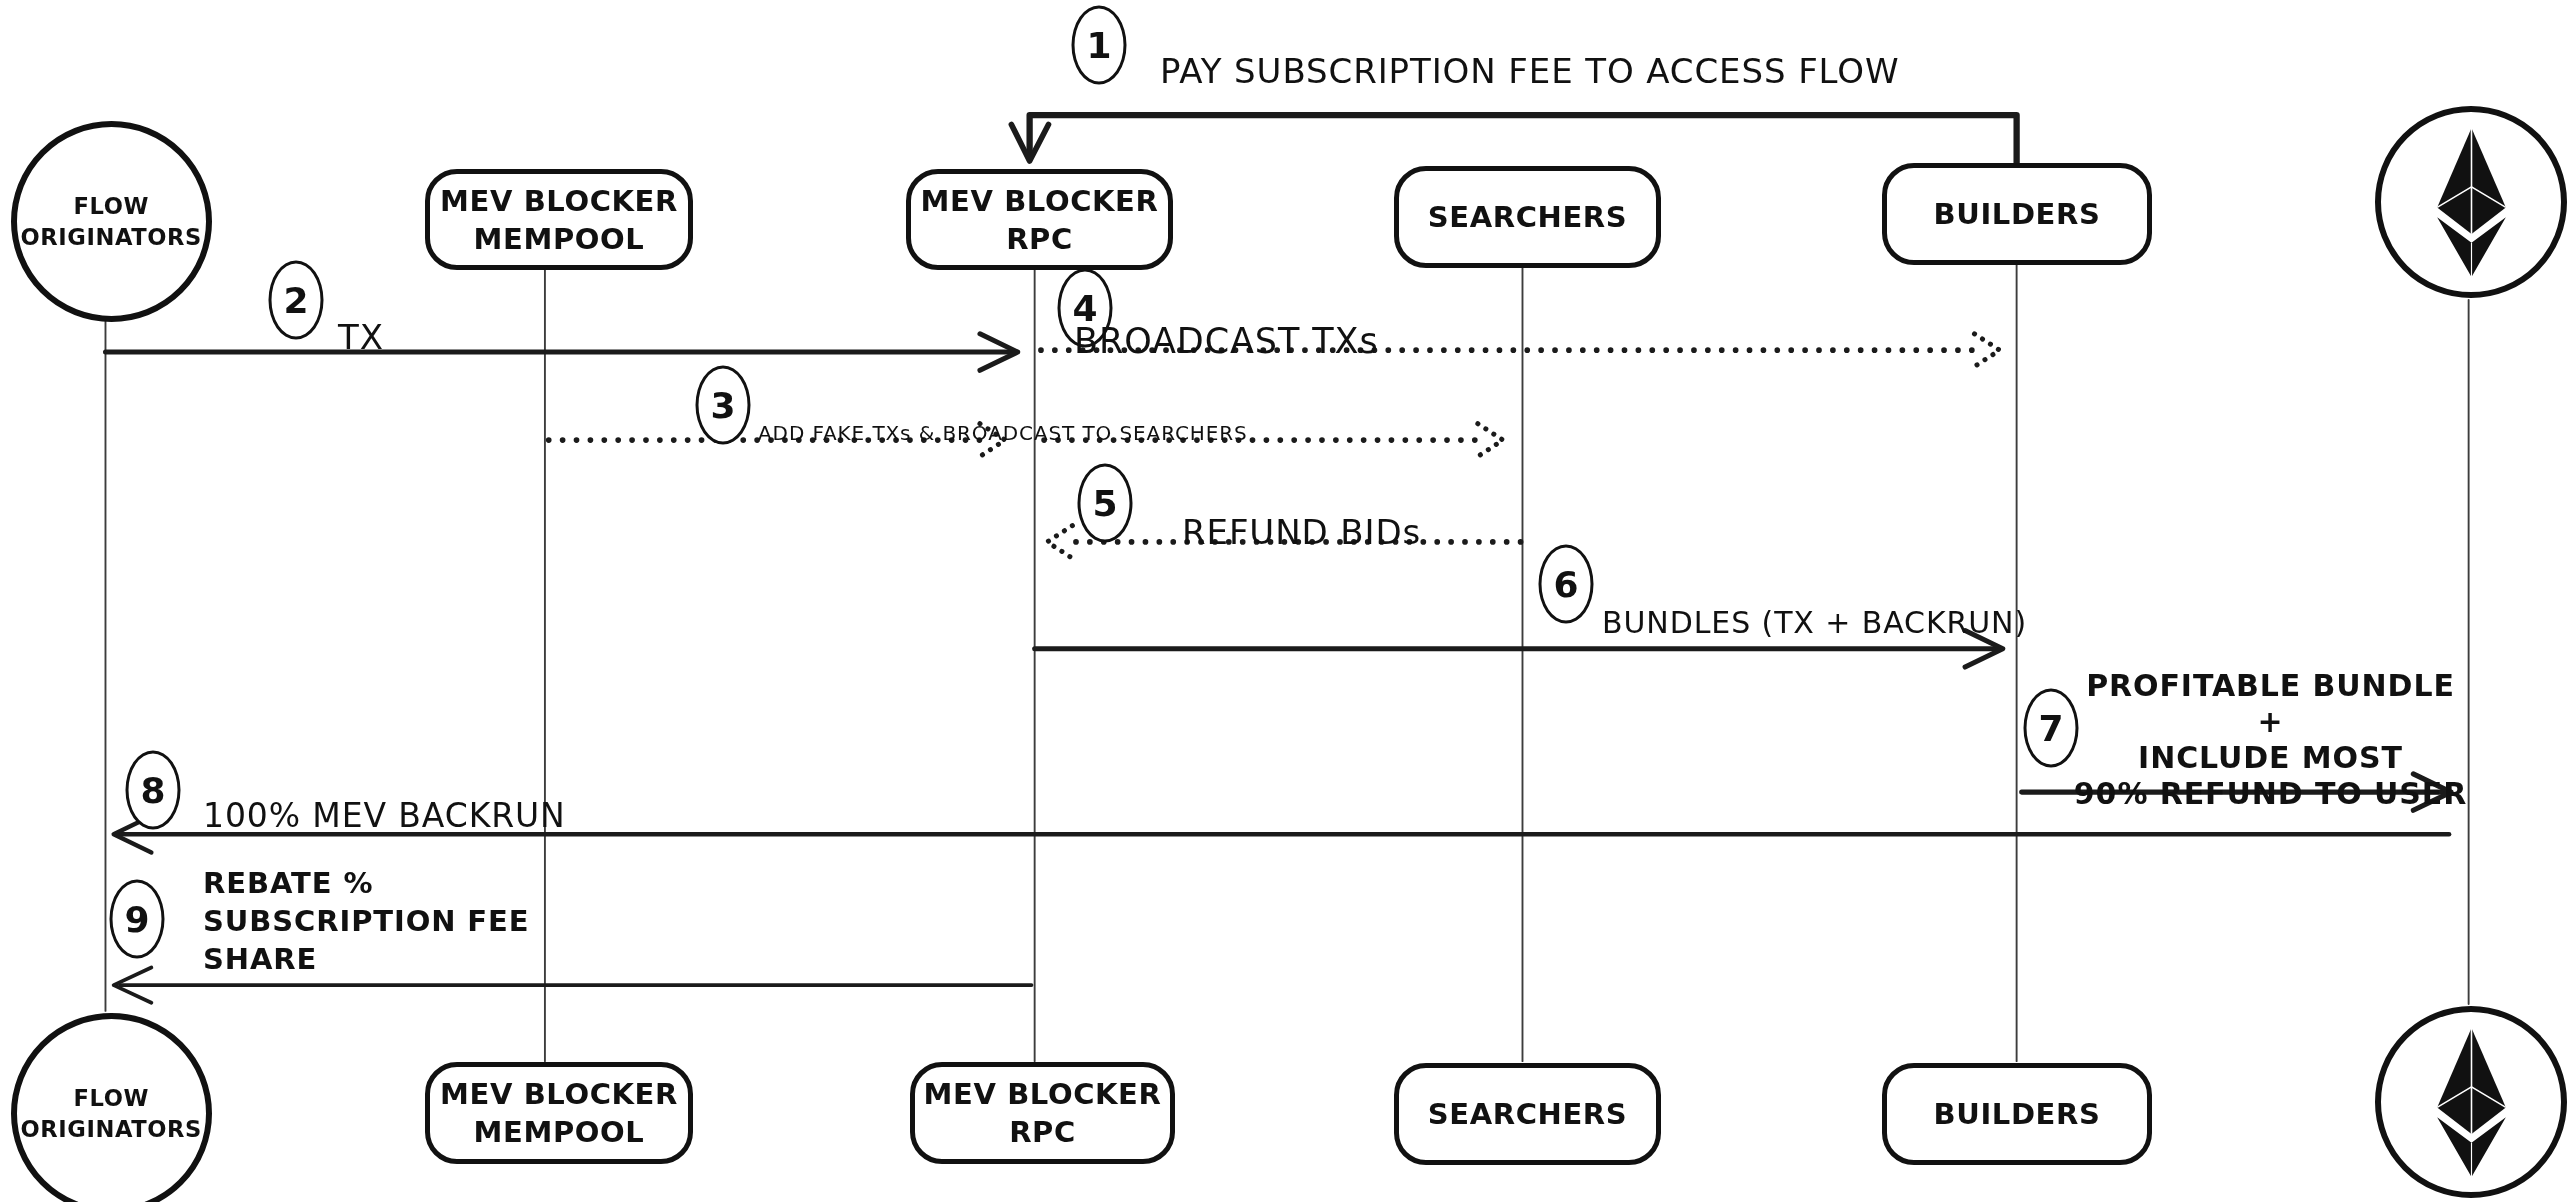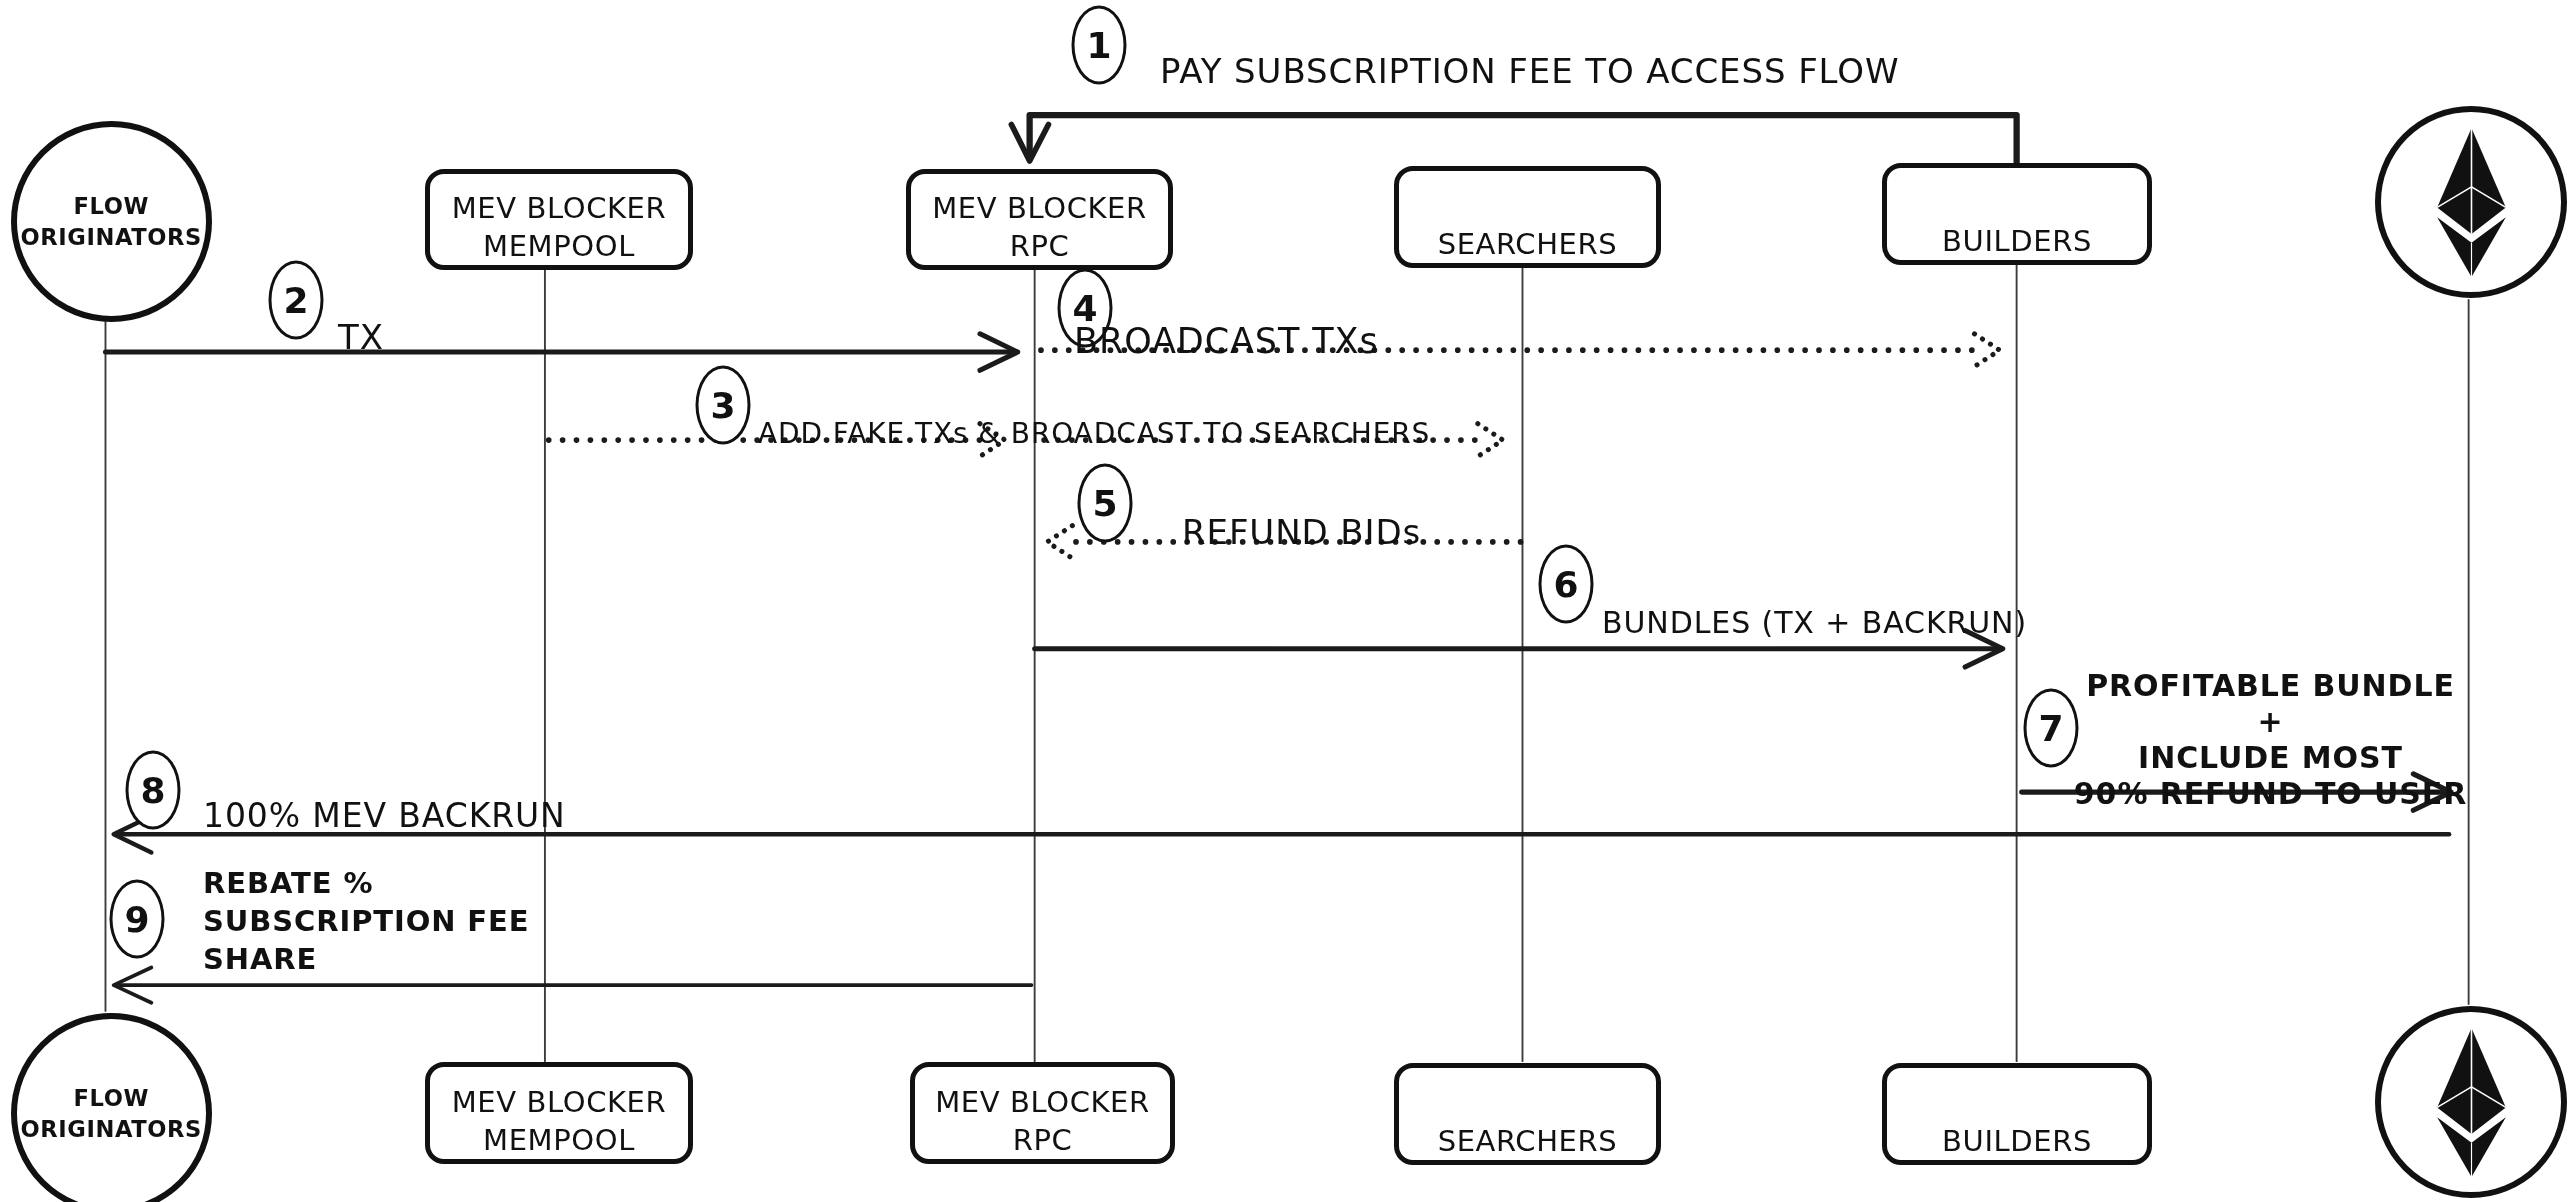--- a/index.html
+++ b/index.html
@@ -2,23 +2,23 @@
 <html style="font-size:10px"><head>
 <meta charset="utf-8">
 <style>
   html,body{margin:0;padding:0;background:#fff;}
   .canvas{
     position:relative;width:2576px;height:1202px;background:#ffffff;overflow:hidden;
     font-family:"DejaVu Sans","Liberation Sans",sans-serif;color:#111;
   }
   .lines-svg{position:absolute;left:0;top:0;width:2576px;height:1202px;}
   .actor-box{
-    position:absolute;border:5.7px solid #111;border-radius:19px;background:#fff;
-    display:flex;flex-direction:column;align-items:center;justify-content:flex-end;
-    text-align:center;font-size:29px;font-weight:400;letter-spacing:0.6px;line-height:38px;
+    position:absolute;border:5.7px solid #111;border-radius:32px;background:#fff;
+    display:flex;flex-direction:column;align-items:center;justify-content:center;
+    text-align:center;font-size:29px;font-weight:700;letter-spacing:0.6px;line-height:38px;
   }
   .actor-circle{
     position:absolute;border:6.3px solid #111;border-radius:50%;background:#fff;
     display:flex;flex-direction:column;align-items:center;justify-content:center;
     text-align:center;font-size:22.6px;font-weight:600;letter-spacing:0.6px;line-height:31px;
   }
   .logo-circle{
     position:absolute;border:6.3px solid #111;border-radius:50%;background:#fff;
     display:flex;align-items:center;justify-content:center;
   }
@@ -190,21 +190,21 @@
       <span>8</span>
     </div>
   <div class="badge" style="left:137px;top:919px;">
       <span>9</span>
     </div>
 
   <div class="msg-label" style="left:1160px;top:47px;font-size:34px;">PAY SUBSCRIPTION FEE TO ACCESS FLOW</div>
 
   <div class="msg-label" style="left:338px;top:313px;font-size:34px;">TX</div>
 
-  <div class="msg-label" style="left:758px;top:409px;font-size:28px;">ADD FAKE TXs &amp; BROADCAST TO SEARCHERS</div>
+  <div class="msg-label" style="left:758px;top:409px;font-size:20px;">ADD FAKE TXs &amp; BROADCAST TO SEARCHERS</div>
 
   <div class="msg-label" style="left:1074px;top:317px;font-size:35px;">BROADCAST TXs</div>
 
   <div class="msg-label" style="left:1182px;top:508px;font-size:34px;">REFUND BIDs</div>
 
   <div class="msg-label" style="left:1602px;top:598px;font-size:30px;text-align:right;">BUNDLES (TX + BACKRUN)</div>
 
   <div class="msg-multi" style="left:2069px;top:668px;width:403px;text-align:center;font-size:30px;line-height:36px;">
     <span>PROFITABLE BUNDLE +</span>
     <span>INCLUDE MOST</span>

